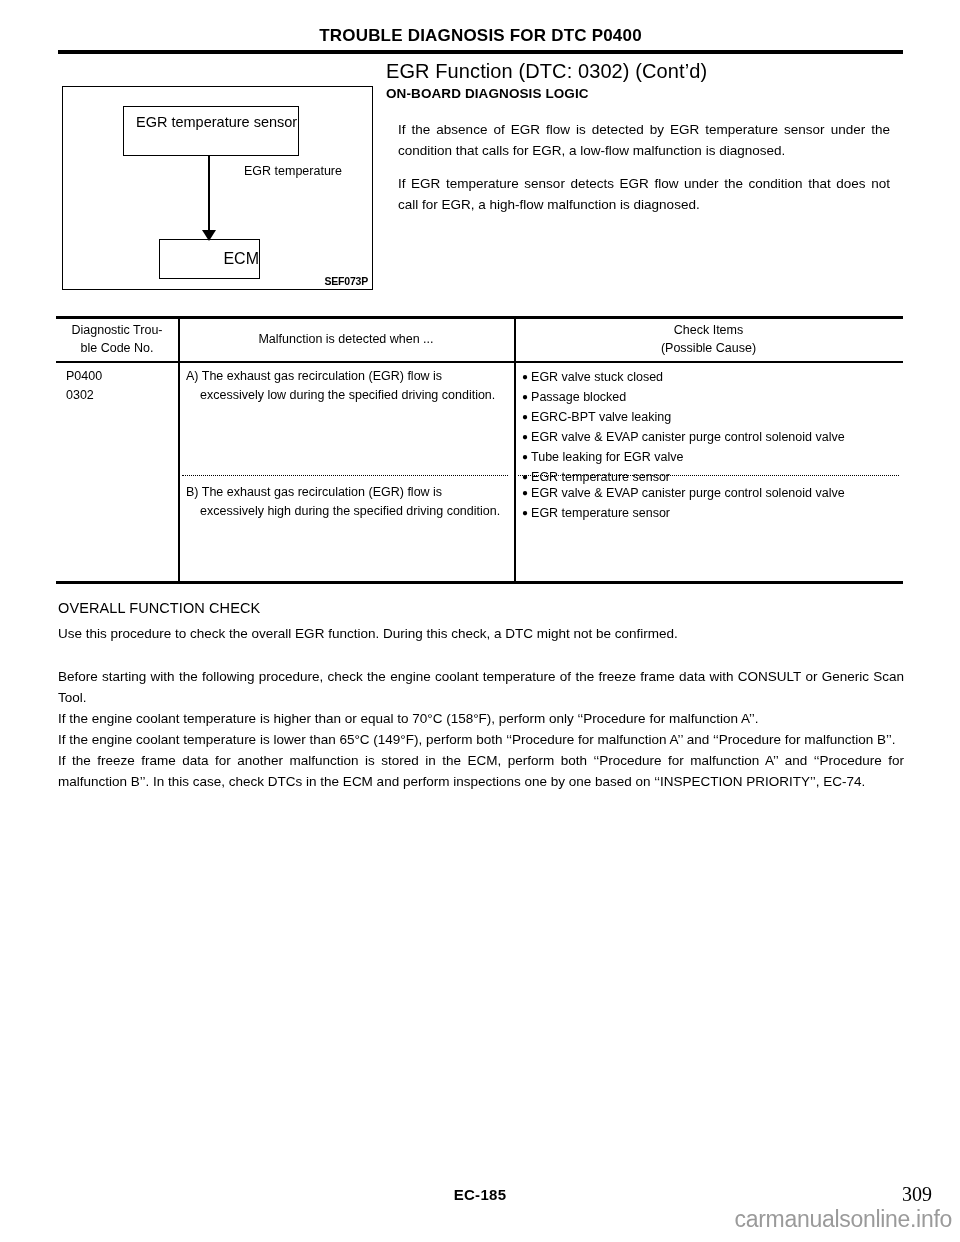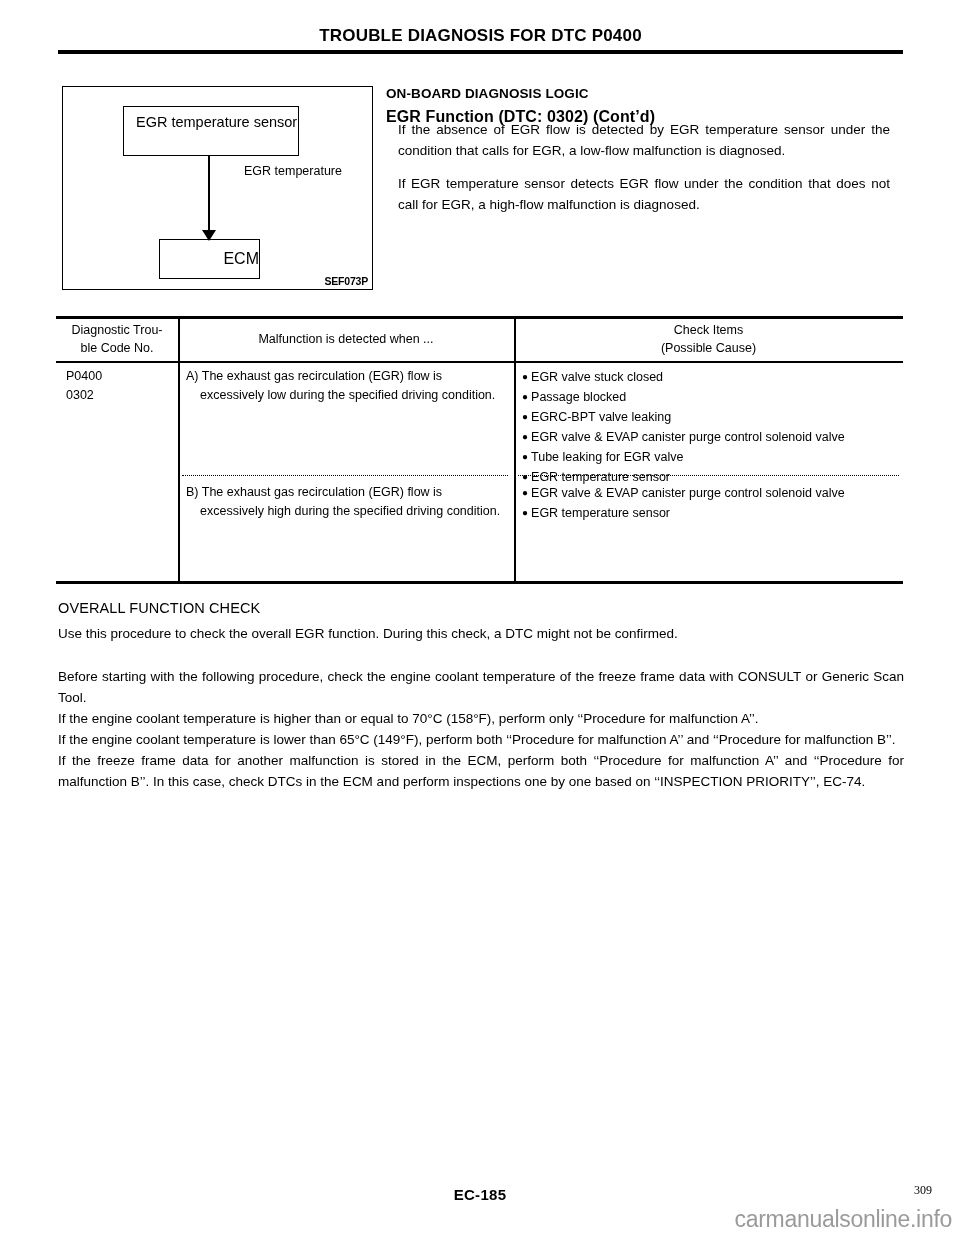--- a/index.html
+++ b/index.html
@@ -33,24 +33,23 @@
     top: 50px;
     width: 845px;
     height: 4px;
     background: #000;
   }
   #section-title {
     position: absolute;
     left: 386px;
     top: 60px;
     width: 517px;
-    font-size: 16px;
-    font-weight: bold;
+    font-size: 20px;
+    font-weight: normal;
     letter-spacing: 0.1px;
-    margin-top: 48px;
   }
   #subsection-title {
     position: absolute;
     left: 386px;
     top: 86px;
     font-size: 13.5px;
     font-weight: bold;
     letter-spacing: 0.1px;
   }
   #intro-paragraph {
@@ -263,21 +262,21 @@
     text-align: center;
     font-size: 15px;
     font-weight: bold;
     letter-spacing: 0.3px;
   }
   #footer-page-number {
     position: absolute;
     right: 28px;
     top: 1183px;
     font-family: "Liberation Serif", serif;
-    font-size: 12px;
+    font-size: 20px;
   }
   #watermark {
     position: absolute;
     right: 8px;
     top: 1206px;
     font-size: 23px;
     color: #9a9a9a;
     letter-spacing: -0.3px;
   }
 </style>

